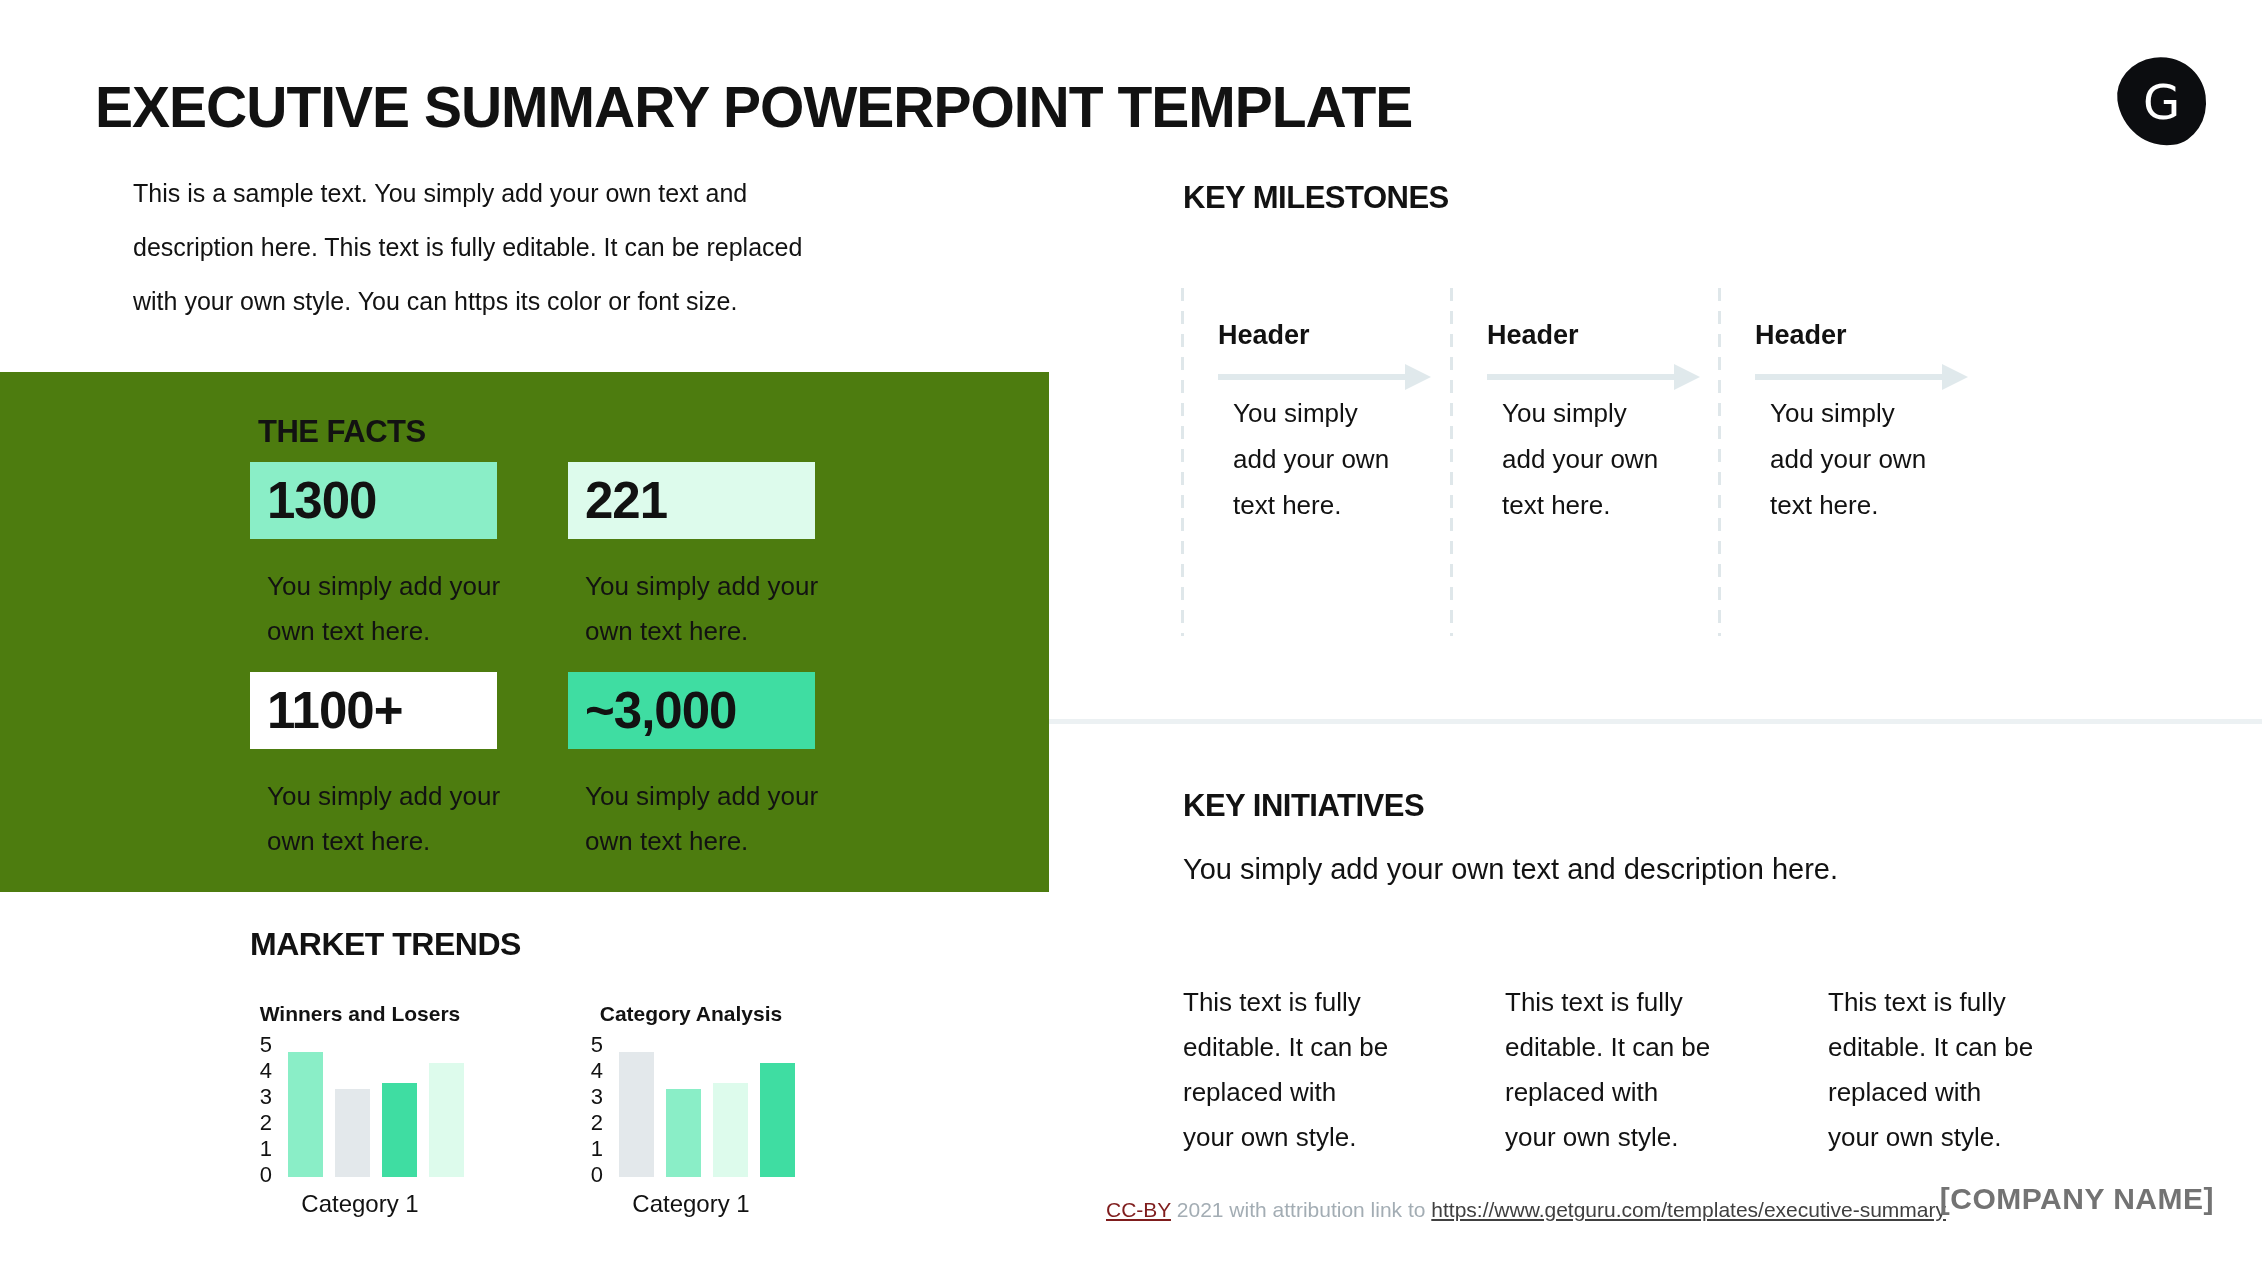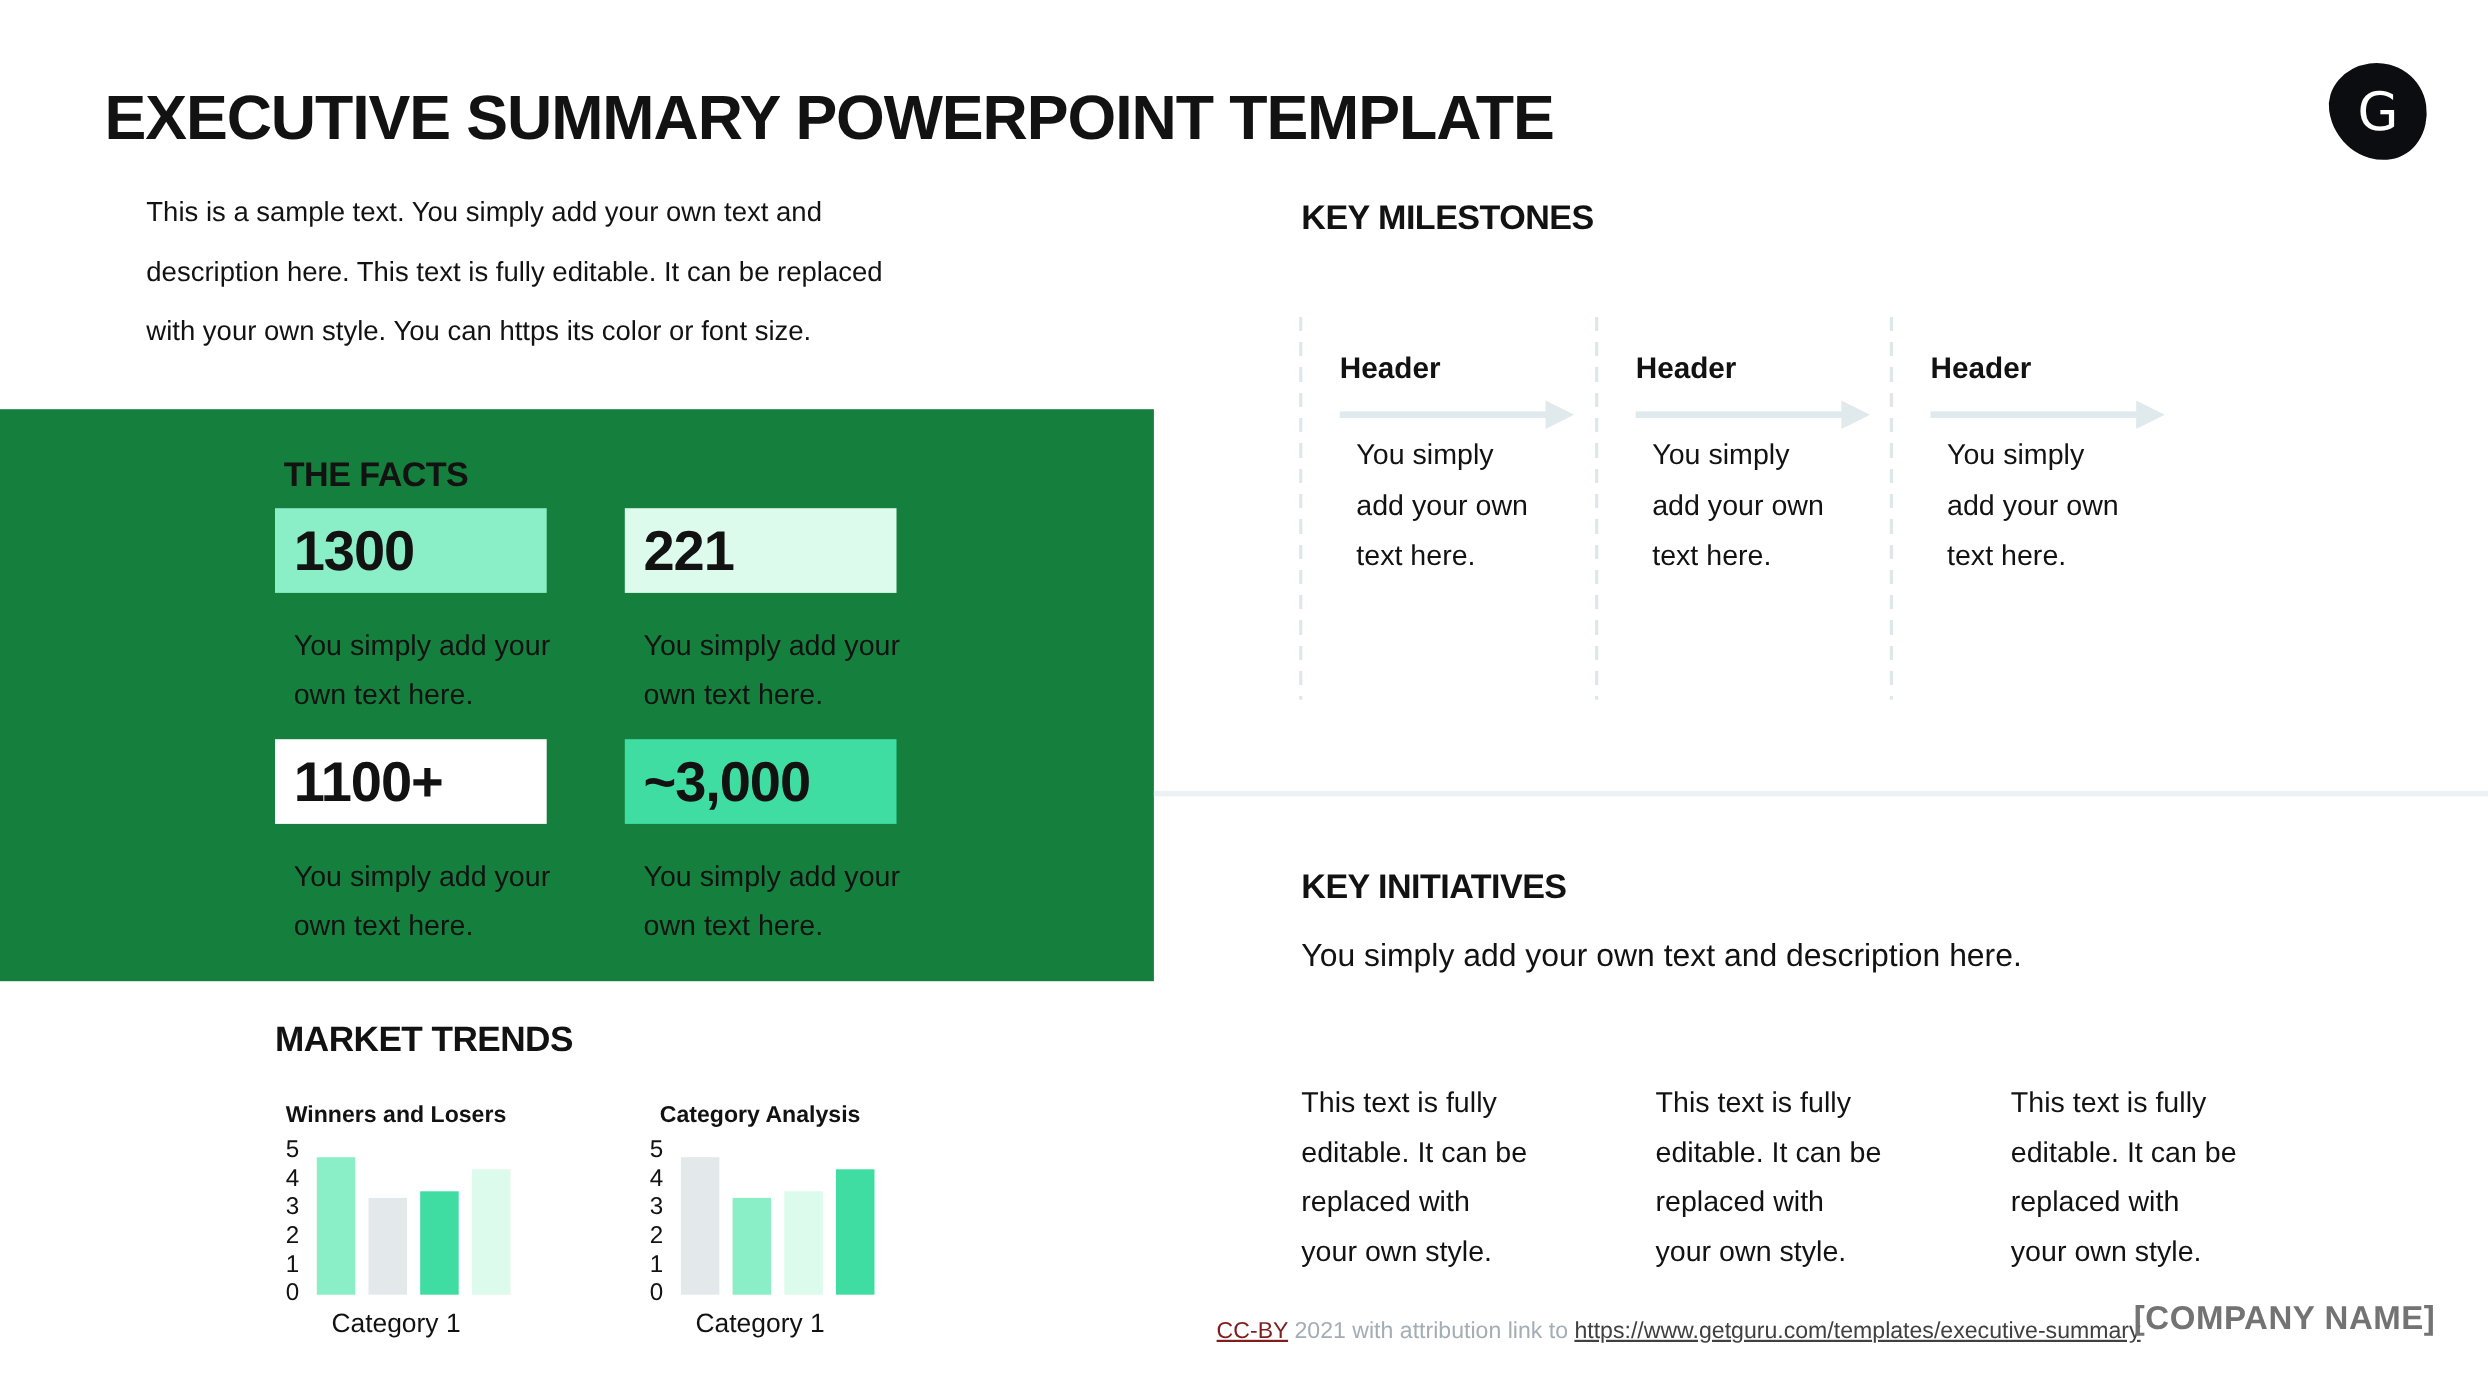--- a/index.html
+++ b/index.html
@@ -8,21 +8,21 @@
 
   
   .title{position:absolute;left:95px;top:74px;font-size:57px;font-weight:700;letter-spacing:-1px;white-space:nowrap;}
   .intro{position:absolute;left:85px;top:166px;font-size:25px;line-height:54px;margin-left:48px;}
   .logo{position:absolute;left:2118px;top:57px;width:88px;height:89px;background:#0c0d10;
         border-radius:48% 52% 44% 56% / 42% 50% 50% 58%;transform:rotate(-8deg);
         display:flex;align-items:center;justify-content:center;}
   .logo span{color:#fff;font-size:48px;font-weight:500;transform:rotate(8deg);font-family:"DejaVu Sans",sans-serif;}
 
   
-  .facts-panel{position:absolute;left:0;top:372px;width:1049px;height:520px;background:#15803d;}
+  .facts-panel{position:absolute;left:0;top:372px;width:1049px;height:520px;background:#4d7c0f;}
   .facts-heading{position:absolute;left:258px;top:42px;font-size:31px;font-weight:700;letter-spacing:-0.5px;}
   .fact-box{position:absolute;width:247px;height:77px;display:flex;align-items:center;
             padding-left:17px;box-sizing:border-box;font-size:51px;font-weight:700;letter-spacing:-1px;}
   .fact-caption{position:absolute;font-size:26px;line-height:45px;}
 
   
   .mt-heading{position:absolute;left:250px;top:926px;font-size:32px;font-weight:700;letter-spacing:-0.5px;}
   .chart{position:absolute;top:1000px;width:235px;height:215px;}
   .chart-title{position:absolute;top:2px;left:14px;width:212px;text-align:center;font-size:21px;font-weight:700;}
   .yticks{position:absolute;left:0;top:34px;width:32px;height:152px;display:flex;flex-direction:column;

